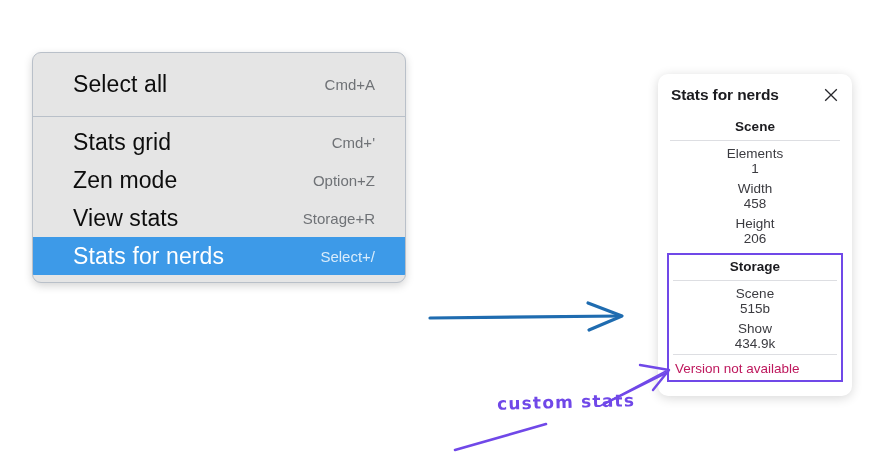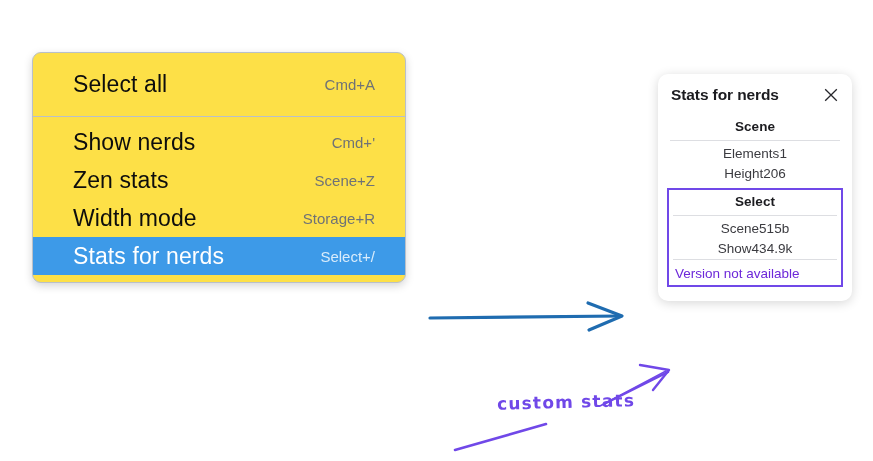--- a/index.html
+++ b/index.html
@@ -15,21 +15,21 @@
     font-family: "Liberation Sans", sans-serif;
     -webkit-font-smoothing: antialiased;
   }
 
   
   .context-menu {
     position: absolute;
     left: 32px;
     top: 52px;
     width: 374px;
-    background: #fde047;
+    background: #e5e5e5;
     border: 1px solid #b9c0c9;
     border-radius: 9px;
     box-shadow: 0 3px 9px rgba(0,0,0,0.17);
     box-sizing: border-box;
     overflow: hidden;
   }
   .menu-group {
     padding: 6px 0 7px 0;
   }
   .menu-group.group-first {
@@ -104,37 +104,38 @@
     padding: 2px 0 6px 0;
   }
   .section-rule {
     height: 1px;
     background: #dddee2;
     margin: 0 1px 3px 1px;
   }
   .stat-row {
     display: flex;
     align-items: center;
-    justify-content: center;
+    justify-content: flex-start;
     padding: 2px 3px 3px 3px;
     font-size: 13.5px;
     color: #3b3b40;
+    flex-direction: column;
   }
   .stat-key { white-space: nowrap; }
   .stat-val { white-space: nowrap; }
 
   .highlight-box {
     border: 2px solid #7048e8;
     margin: 4px -2px 0 -2px;
     padding: 2px 3px 3px 3px;
     box-sizing: border-box;
   }
   .version-line {
     font-size: 13.5px;
-    color: #6d28d9;
+    color: #be185d;
     padding: 3px 3px 1px 3px;
     white-space: nowrap;
   }
 
   
   .annotation-layer {
     position: absolute;
     left: 0; top: 0;
     width: 873px; height: 461px;
     pointer-events: none;
@@ -159,29 +160,29 @@
 
   <div class="menu-group group-first">
     <div class="menu-row">
       <span class="menu-label">Select all</span>
       <span class="menu-shortcut">Cmd+A</span>
     </div>
   </div>
 
   <div class="menu-group">
     <div class="menu-row">
-      <span class="menu-label">Show nerds</span>
+      <span class="menu-label">Stats grid</span>
       <span class="menu-shortcut">Cmd+'</span>
     </div>
     <div class="menu-row">
-      <span class="menu-label">Zen stats</span>
-      <span class="menu-shortcut">Scene+Z</span>
-    </div>
-    <div class="menu-row">
-      <span class="menu-label">Width mode</span>
+      <span class="menu-label">Zen mode</span>
+      <span class="menu-shortcut">Option+Z</span>
+    </div>
+    <div class="menu-row">
+      <span class="menu-label">View stats</span>
       <span class="menu-shortcut">Storage+R</span>
     </div>
     <div class="menu-row selected">
       <span class="menu-label">Stats for nerds</span>
       <span class="menu-shortcut">Select+/</span>
     </div>
   </div>
 
 </div>
 
@@ -197,29 +198,33 @@
   </div>
 
   <div>
     <div class="section-title">Scene</div>
     <div class="section-rule"></div>
     <div class="stat-row">
       <span class="stat-key">Elements</span>
       <span class="stat-val">1</span>
     </div>
     <div class="stat-row">
+      <span class="stat-key">Width</span>
+      <span class="stat-val">458</span>
+    </div>
+    <div class="stat-row">
       <span class="stat-key">Height</span>
       <span class="stat-val">206</span>
     </div>
   </div>
 
   <div class="highlight-box">
 
     <div>
-      <div class="section-title">Select</div>
+      <div class="section-title">Storage</div>
       <div class="section-rule"></div>
       <div class="stat-row">
         <span class="stat-key">Scene</span>
         <span class="stat-val">515b</span>
       </div>
       <div class="stat-row">
         <span class="stat-key">Show</span>
         <span class="stat-val">434.9k</span>
       </div>
     </div>

